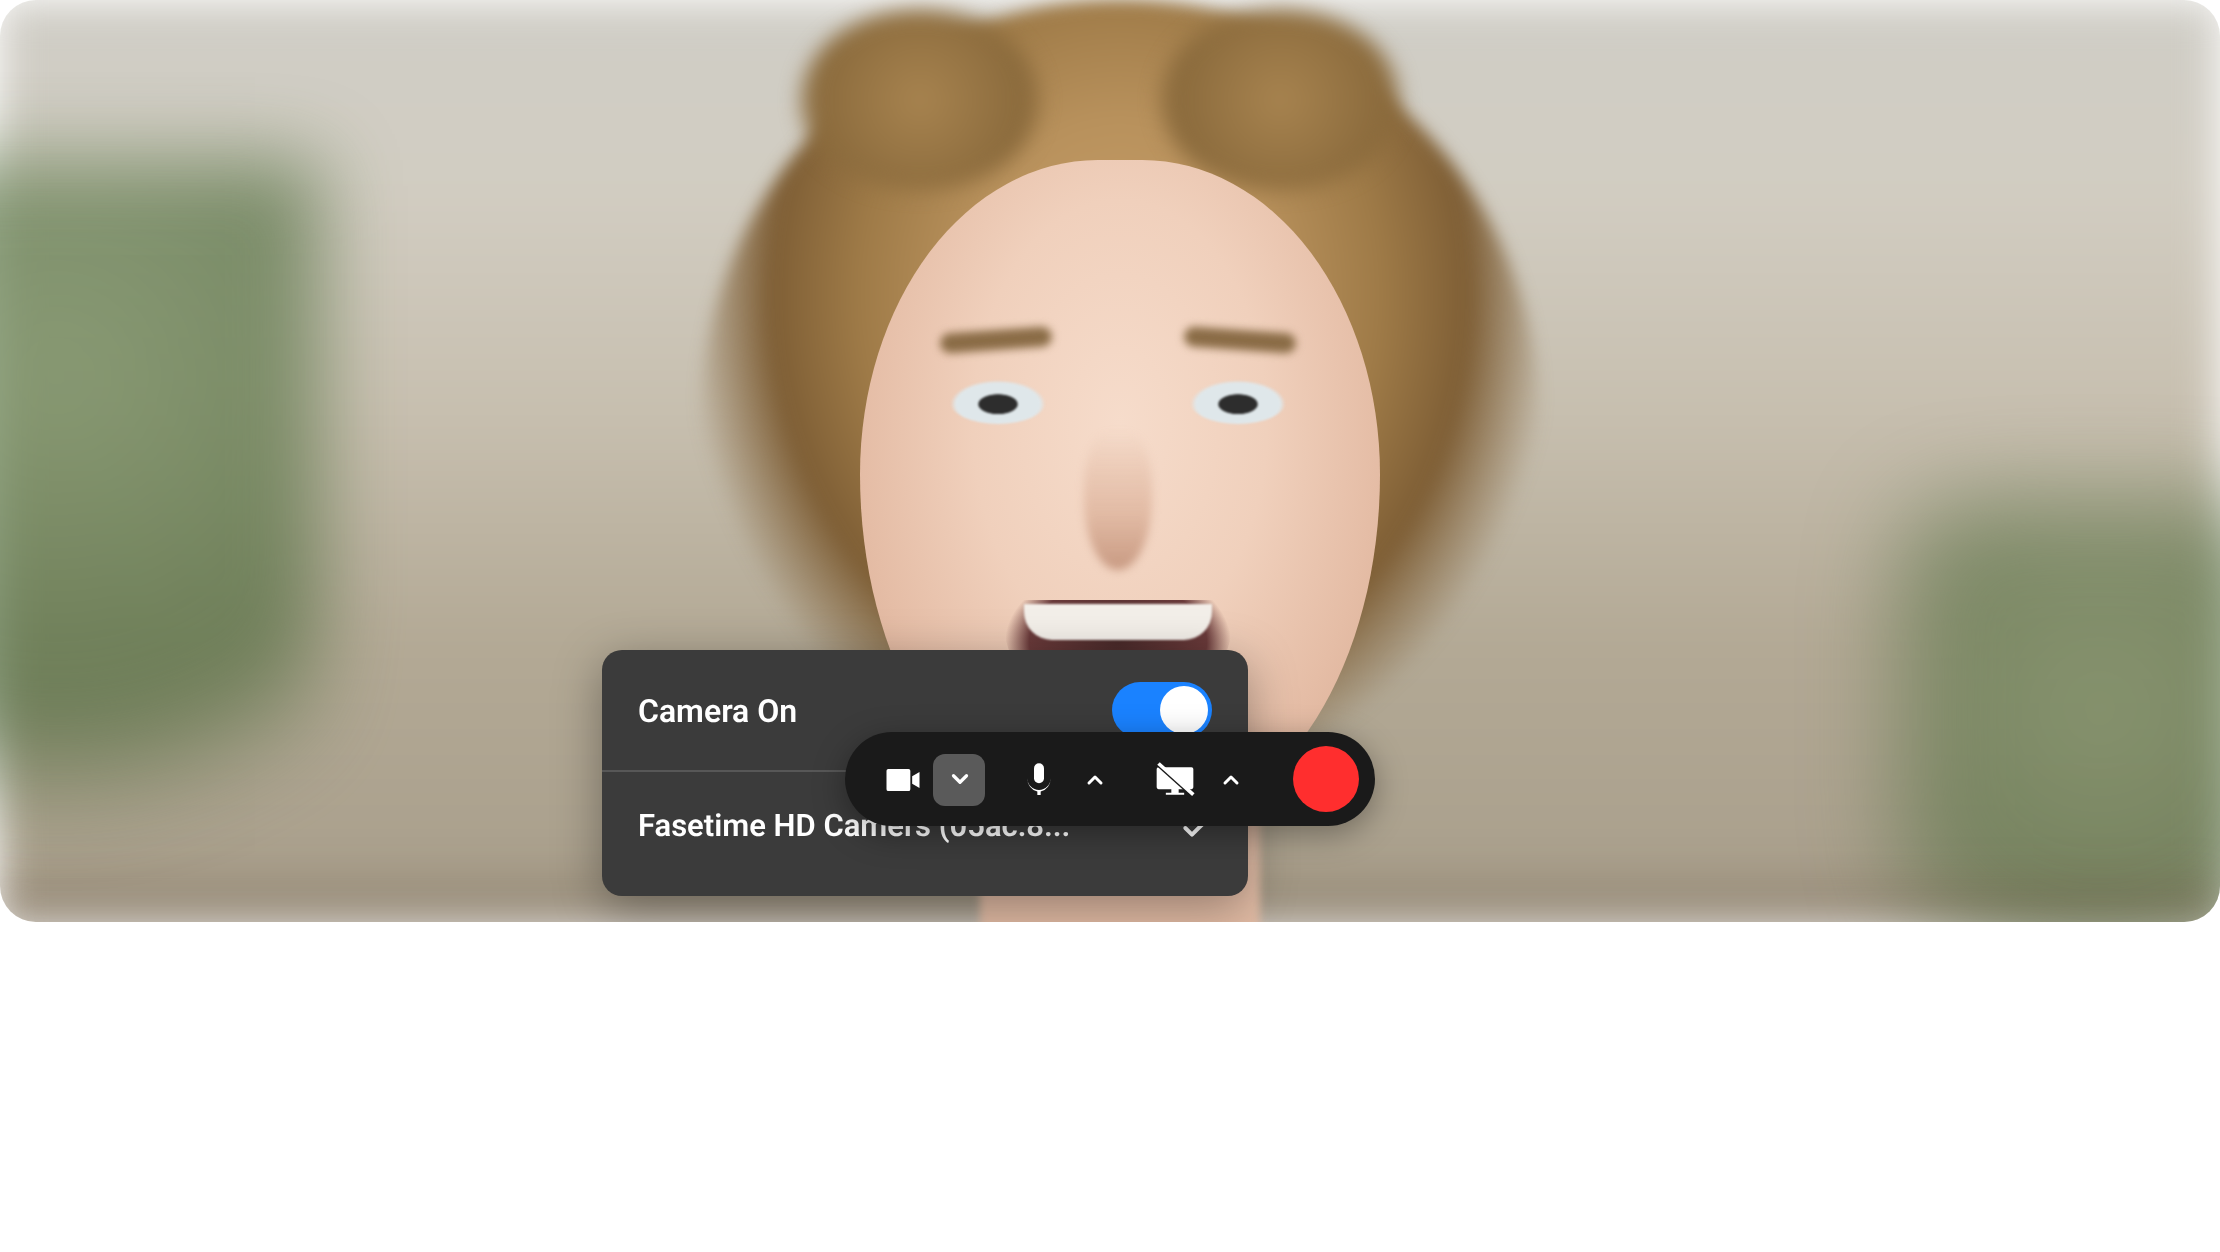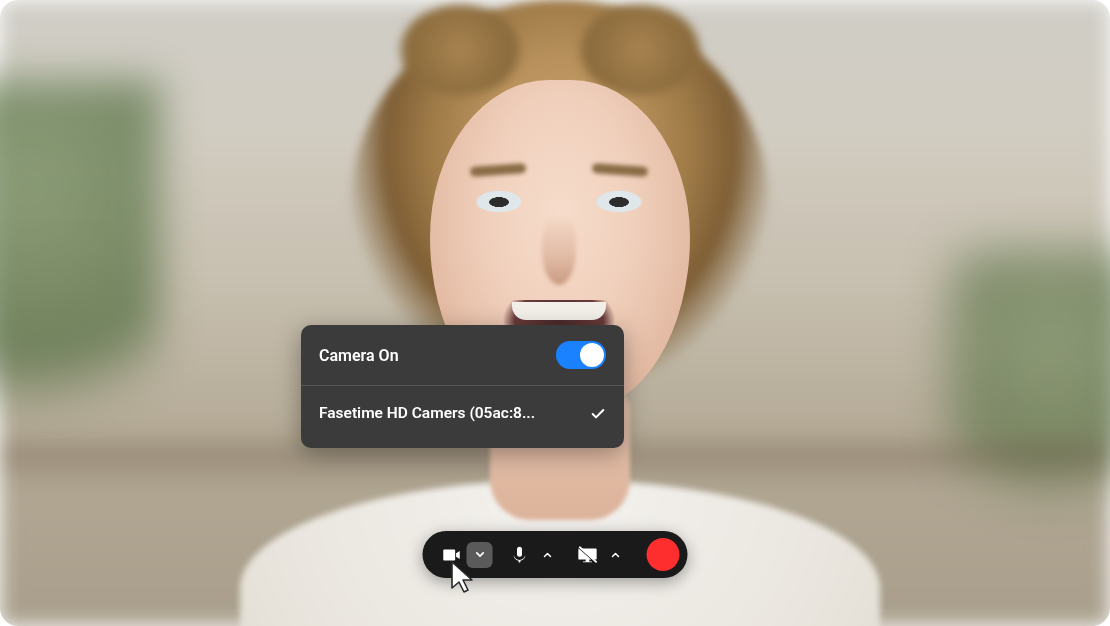--- a/index.html
+++ b/index.html
@@ -8,21 +8,21 @@
     width: 1110px;
     height: 626px;
     font-family: -apple-system, BlinkMacSystemFont, "Segoe UI", Roboto, Helvetica, Arial, sans-serif;
     background: #fff;
     overflow: hidden;
   }
 
   .viewport {
     position: relative;
     width: 1110px;
-    height: 626px;
+    height: 461px;
     border-radius: 18px;
     overflow: hidden;
   }
   .bg-room {
     position: absolute;
     inset: 0;
     background:
       linear-gradient(180deg, #cfcdc6 0%, #d2cdc2 20%, #c7bfaf 45%, #b3a995 70%, #a89e8b 100%);
     filter: blur(10px);
   }

